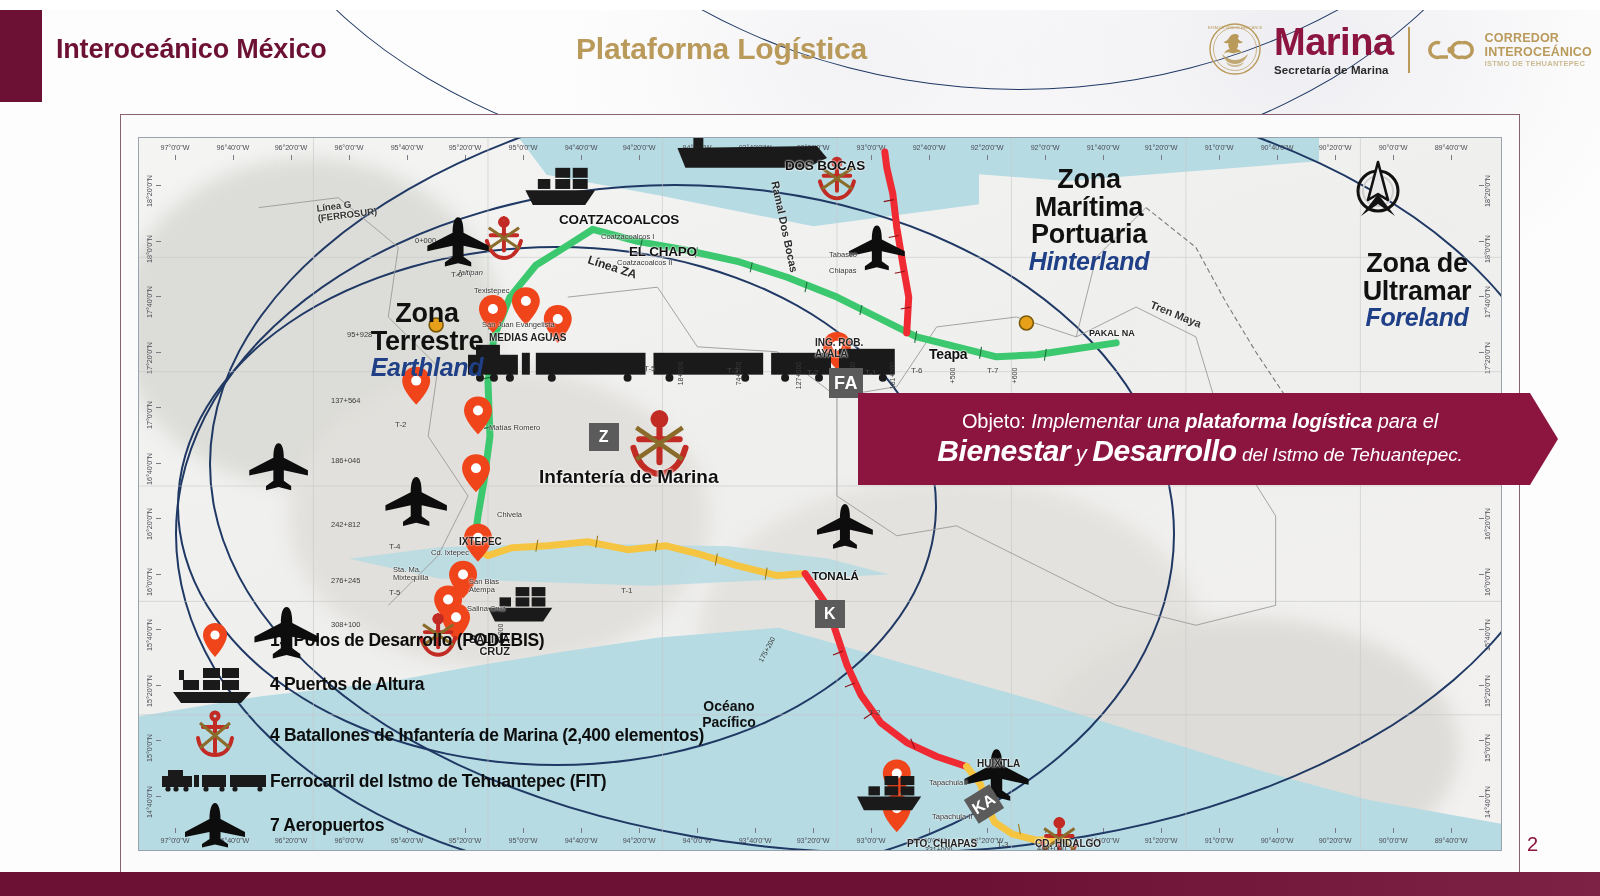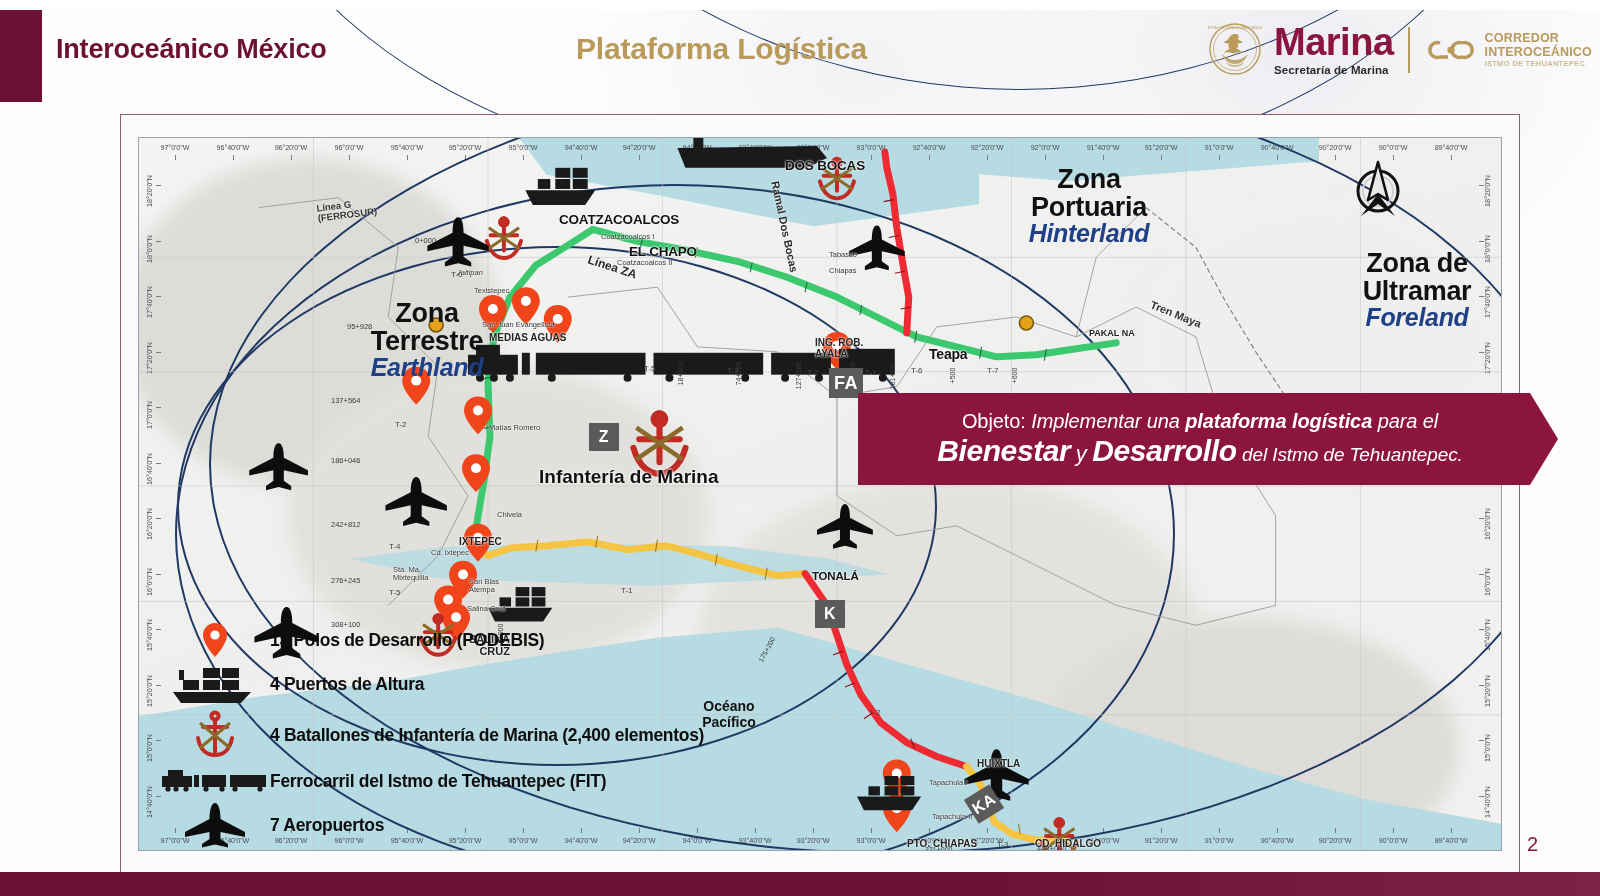--- a/index.html
+++ b/index.html
@@ -461,20 +461,21 @@
       <div class="arc" style="left:38px; top:108px; width:760px; height:520px;"></div>
 
       <div class="zone-blk" style="left:198px; top:162px; width:180px;">
         <div class="zone-es">Zona</div>
         <div class="zone-es">Terrestre</div>
         <div class="zone-en">Earthland</div>
       </div>
 
       <div class="zone-blk" style="left:840px; top:28px; width:220px;">
         <div class="zone-es">Zona</div>
+        <div class="zone-es">Marítima</div>
         <div class="zone-es">Portuaria</div>
         <div class="zone-en">Hinterland</div>
       </div>
 
       <div class="zone-blk" style="left:1178px; top:112px; width:200px;">
         <div class="zone-es">Zona de</div>
         <div class="zone-es">Ultramar</div>
         <div class="zone-en">Foreland</div>
       </div>
 
@@ -518,21 +519,21 @@
       <div class="mlabel city-sm" style="left:793px; top:674px;">Tapachula II</div>
       <div class="mlabel city-sm" style="left:690px; top:112px;text-align:right;">Tabasco</div>
       <div class="mlabel city-sm" style="left:690px; top:128px;">Chiapas</div>
 
       <div class="mlabel route-lbl" style="left:178px; top:62px; font-size:9.5px; color:#333; line-height:1.05; transform:rotate(-7deg);">Línea G<br>(FERROSUR)</div>
       <div class="mlabel route-lbl" style="left:448px; top:122px; font-size:12px; transform:rotate(18deg);">Línea ZA</div>
       <div class="mlabel route-lbl" style="left:642px; top:42px; font-size:11px; transform:rotate(78deg); transform-origin:left top;">Ramal Dos Bocas</div>
       <div class="mlabel route-lbl" style="left:1010px; top:170px; font-size:11px; color:#333; transform:rotate(22deg);">Tren Maya</div>
 
       <div class="mlabel km-lbl" style="left:276px; top:98px;">0+000</div>
-      <div class="mlabel km-lbl" style="left:200px; top:184px;padding-left:8px;">95+928</div>
+      <div class="mlabel km-lbl" style="left:200px; top:192px;padding-left:8px;">95+928</div>
       <div class="mlabel km-lbl" style="left:192px; top:258px;">137+564</div>
       <div class="mlabel km-lbl" style="left:192px; top:318px;">186+046</div>
       <div class="mlabel km-lbl" style="left:192px; top:382px;">242+812</div>
       <div class="mlabel km-lbl" style="left:192px; top:438px;">276+245</div>
       <div class="mlabel km-lbl" style="left:192px; top:482px;">308+100</div>
       <div class="mlabel km-lbl" style="left:898px; top:706px;">448+000</div>
       <div class="mlabel km-lbl" style="left:352px; top:492px; transform:rotate(-90deg); font-size:7px;">0+000</div>
       <div class="mlabel km-lbl" style="left:614px; top:508px; transform:rotate(-62deg); font-size:7px;">175+200</div>
       <div class="mlabel km-lbl" style="left:786px; top:708px; font-size:7px;">331+000</div>
 

